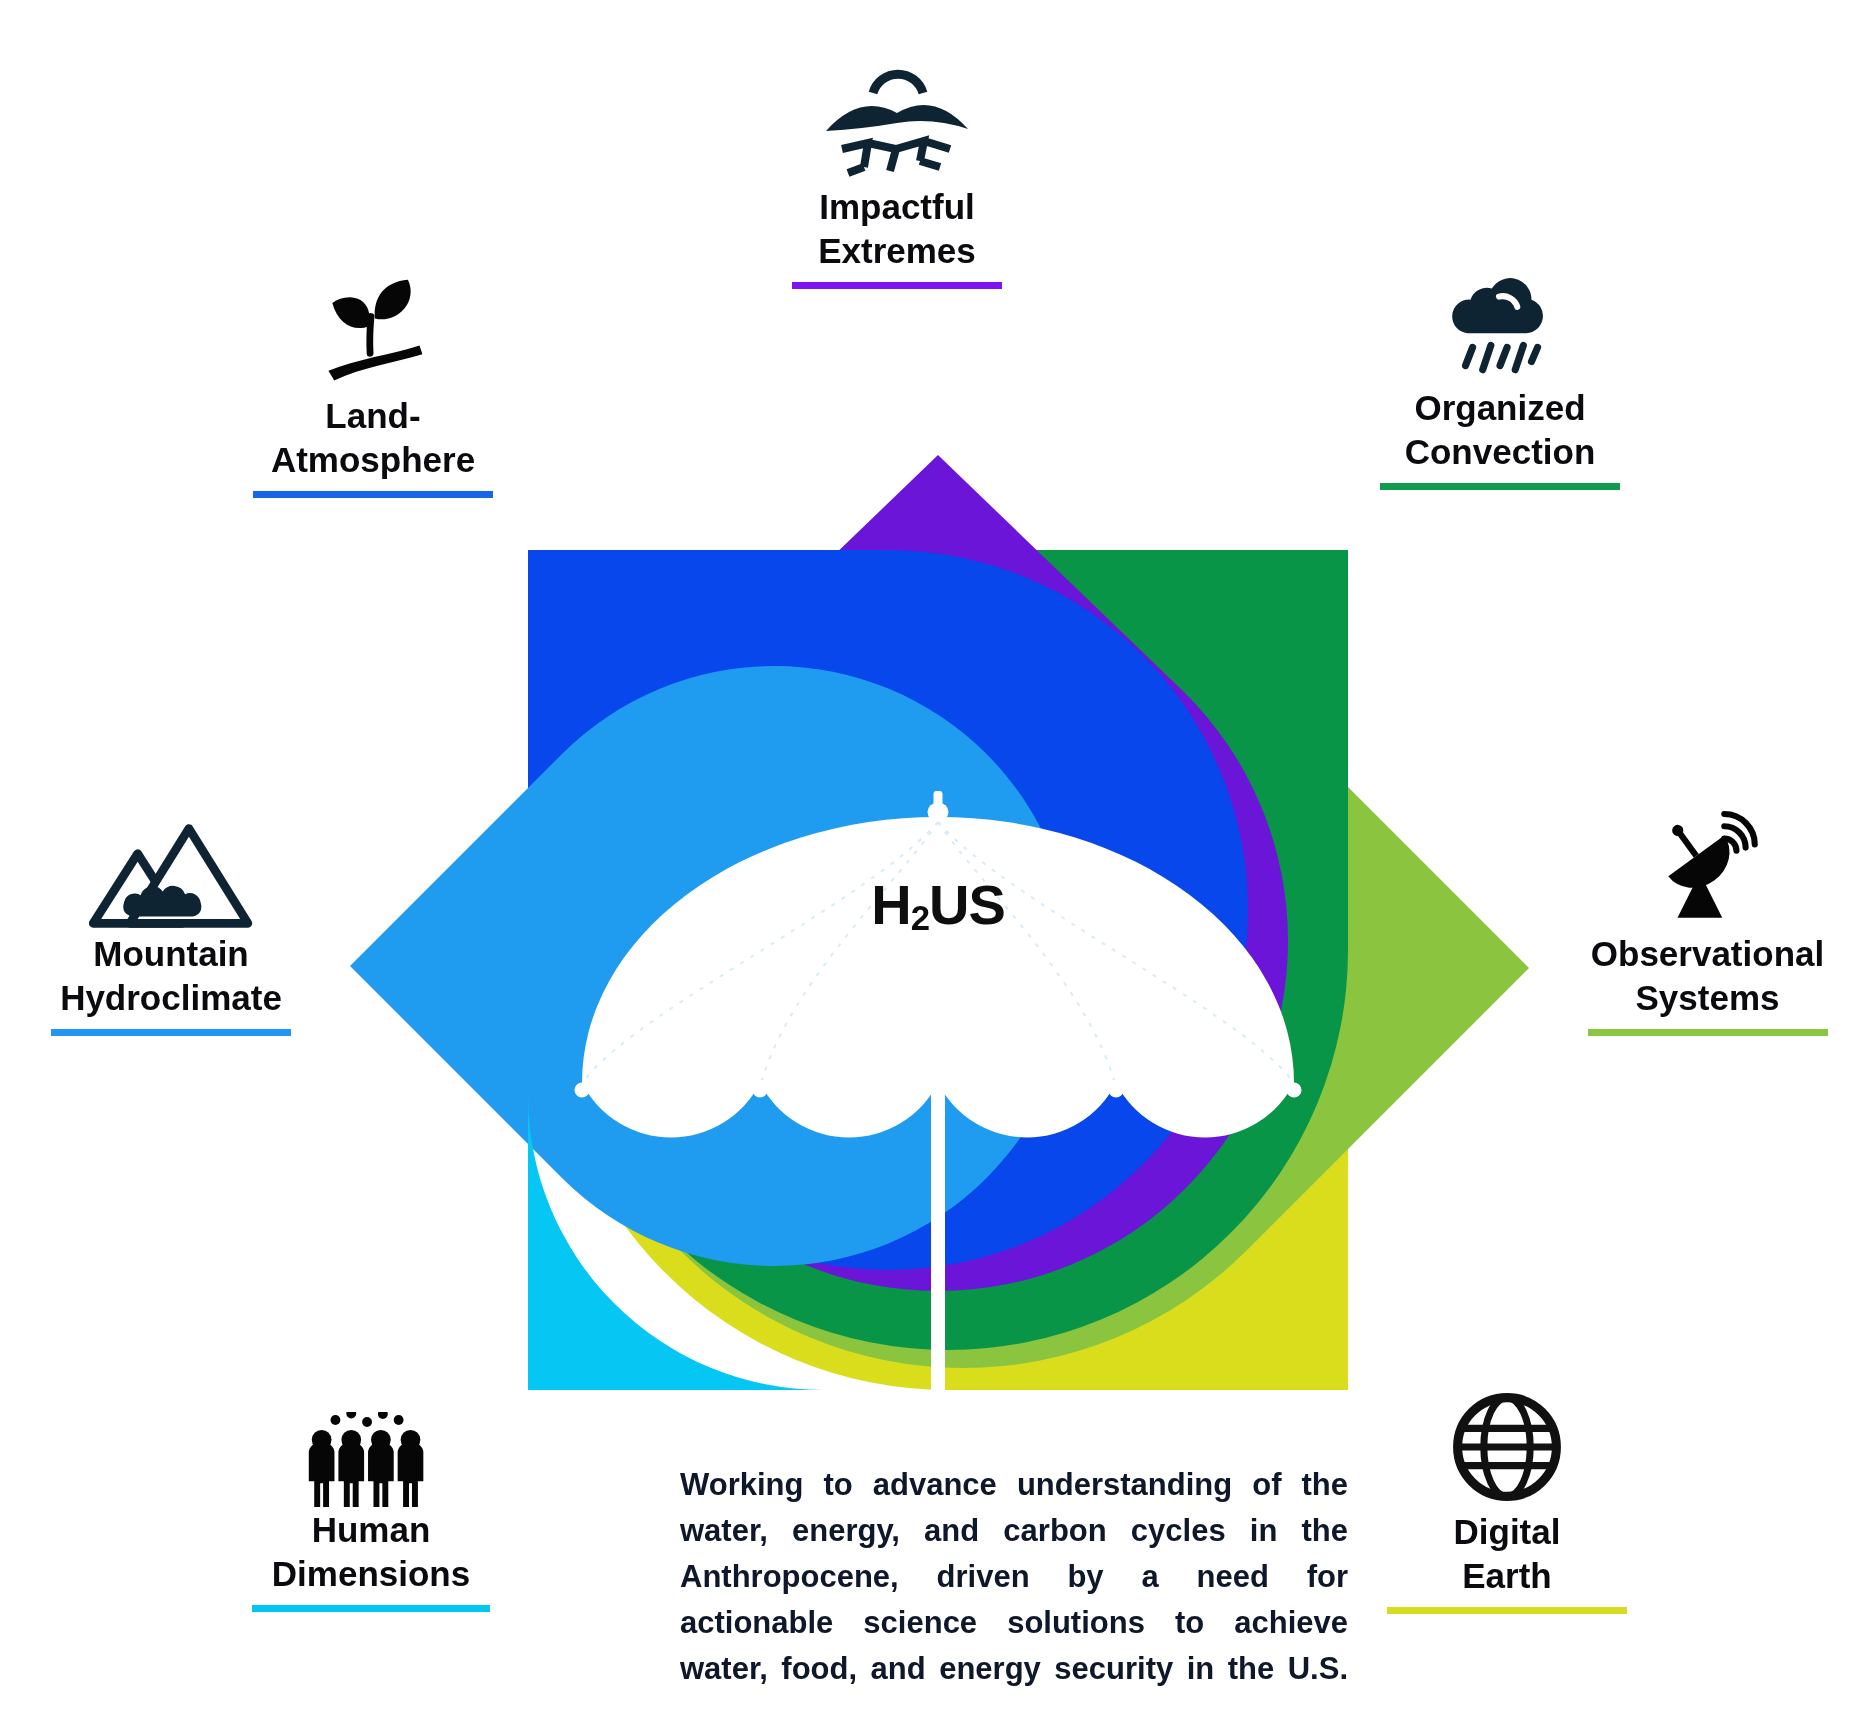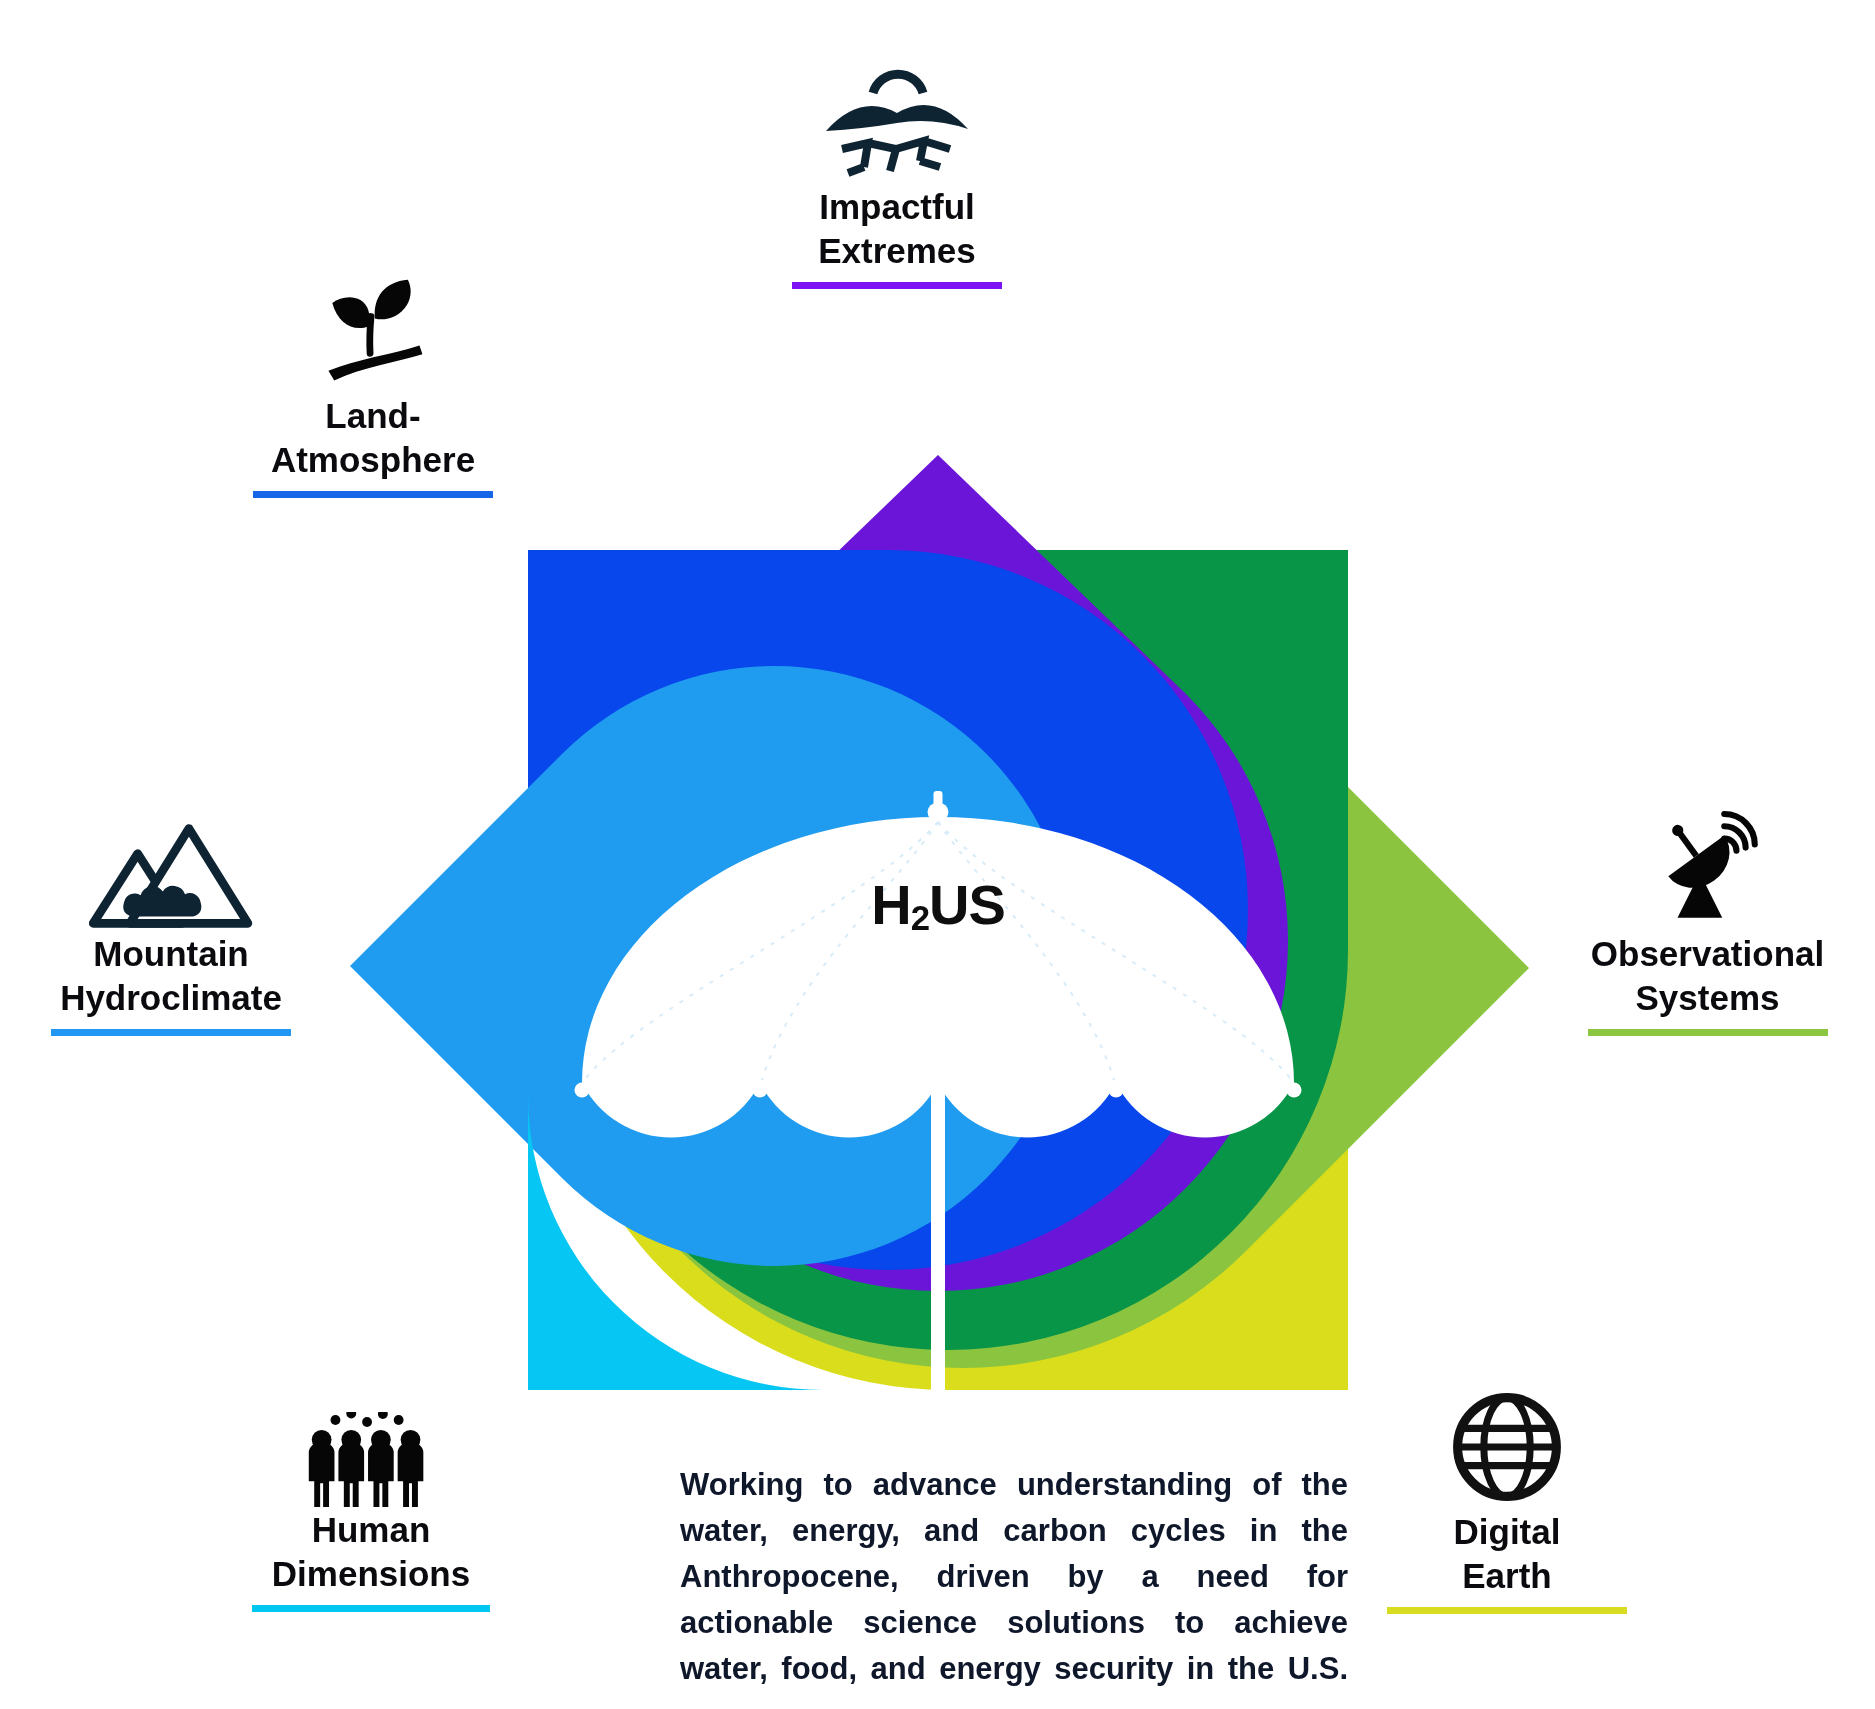--- a/index.html
+++ b/index.html
@@ -75,20 +75,36 @@
     </div>
     <div class="t-line">Impactful</div>
     <div class="t-line">Extremes</div>
     <div class="underline">
       <svg width="210" height="7">
           <rect width="210" height="7" fill="#7D13F2"></rect>
         </svg>
     </div>
   </div>
 
+  <div class="topic" style="left:1325px;top:252px;width:350px;">
+    <div class="icon-wrap" style="height:134px;">
+      <svg class="ic" width="132" height="128" viewBox="0 0 130 126" color="#0e2433">
+        <path d="M33 74 h58 a17 17 0 0 0 5 -33 a21 21 0 0 0 -39 -11 a17 17 0 0 0 -21 11 a15 15 0 0 0 -3 33 z" fill="currentColor"></path>
+        <path d="M64 38 a15 15 0 0 1 18 10" fill="none" stroke="#fff" stroke-width="6" stroke-linecap="round"></path>
+        <path d="M38 88 L31 106 M56 86 L48 110 M72 88 L65 106 M88 86 L80 110 M102 88 L96 102" fill="none" stroke="currentColor" stroke-width="7" stroke-linecap="round"></path>
+      </svg>
+    </div>
+    <div class="t-line">Organized</div>
+    <div class="t-line">Convection</div>
+    <div class="underline">
+      <svg width="240" height="7">
+          <rect width="240" height="7" fill="#0F9D4D"></rect>
+        </svg>
+    </div>
+  </div>
 
   <div class="topic" style="left:1540px;top:804px;width:335px;">
     <div class="icon-wrap" style="height:128px;">
       <svg class="ic" width="122" height="122" viewBox="0 0 120 120" color="#060606">
         <path d="M52 62 L74 106 L30 106 Z" fill="currentColor"></path>
         <g transform="rotate(-36 52 50)">
           <path d="M18 44 A34 30 0 0 0 86 44 Z" fill="currentColor"></path>
           <path d="M52 44 L52 16" stroke="currentColor" stroke-width="6"></path>
           <circle cx="52" cy="13" r="5.5" fill="currentColor"></circle>
         </g>

